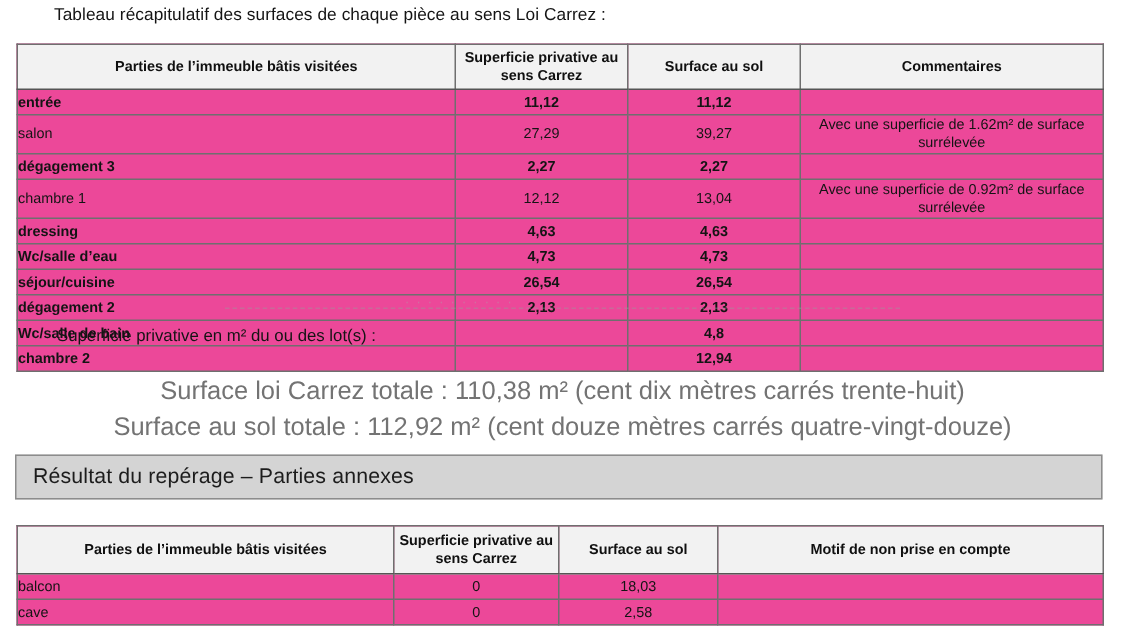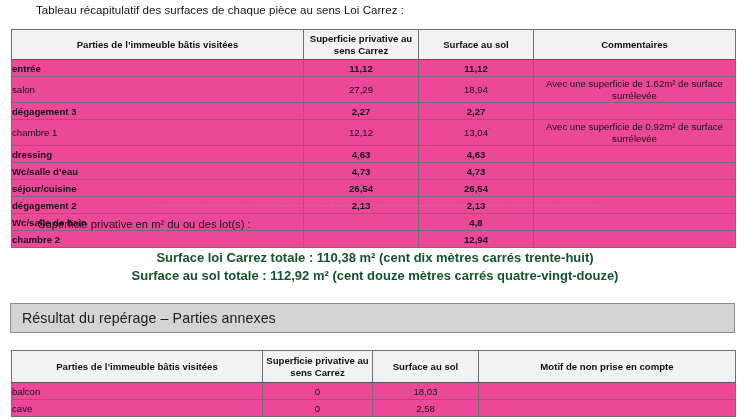--- a/index.html
+++ b/index.html
@@ -99,24 +99,24 @@
     font-size: 11.2px;
     color: #141414;
     white-space: nowrap;
   }
   .summary-totals {
     position: absolute;
     left: 0;
     top: 249px;
     width: 750px;
     text-align: center;
-    font-size: 13px;
-    font-weight: bold;
+    font-size: 17px;
+    font-weight: normal;
     line-height: 1.42;
-    color: #14532d;
+    color: #737373;
   }
   .summary-totals div { white-space: nowrap; }
 
   
   .section-banner {
     position: absolute;
     left: 10px;
     top: 303px;
     width: 725px;
     height: 30px;
@@ -201,21 +201,21 @@
     <tbody id="carrez-body">
         <tr class="r-short">
           <td class="c-name">entrée</td>
           <td class="c-num">11,12</td>
           <td class="c-num">11,12</td>
           <td class="c-comment"></td>
         </tr>
         <tr class="r-tall">
           <td class="c-name">salon</td>
           <td class="c-num">27,29</td>
-          <td class="c-num">18,94</td>
+          <td class="c-num">39,27</td>
           <td class="c-comment">Avec une superficie de 1.62m² de surface surrélevée</td>
         </tr>
         <tr class="r-short">
           <td class="c-name">dégagement 3</td>
           <td class="c-num">2,27</td>
           <td class="c-num">2,27</td>
           <td class="c-comment"></td>
         </tr>
         <tr class="r-tall">
           <td class="c-name">chambre 1</td>

